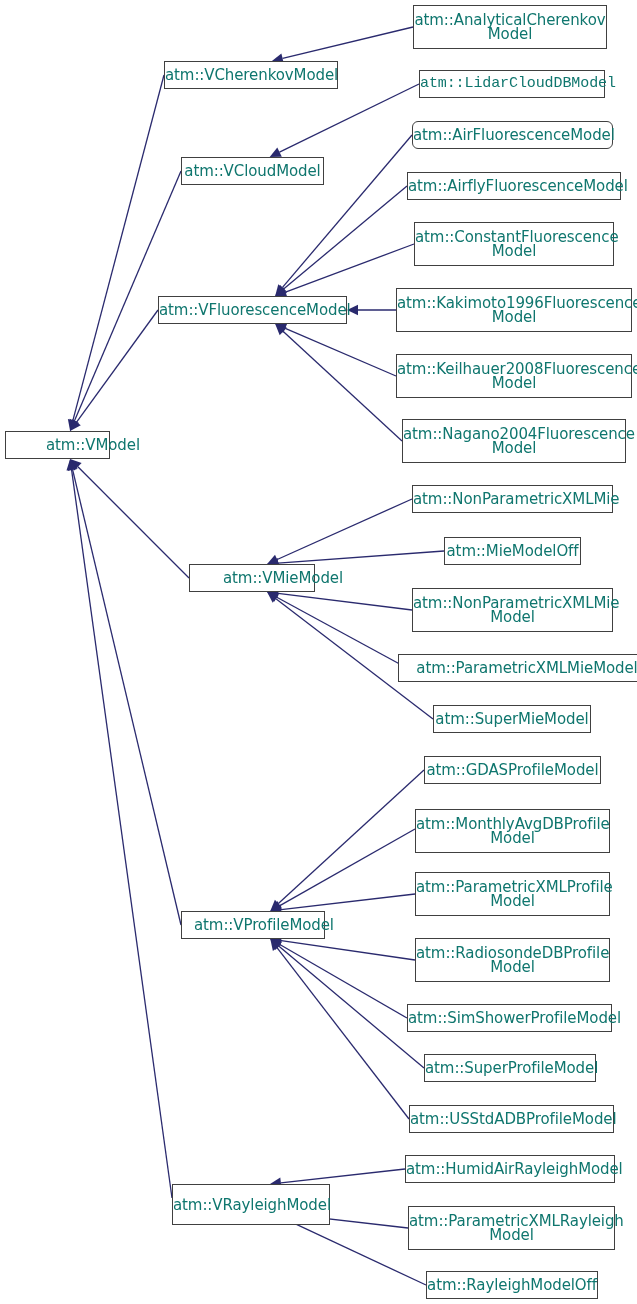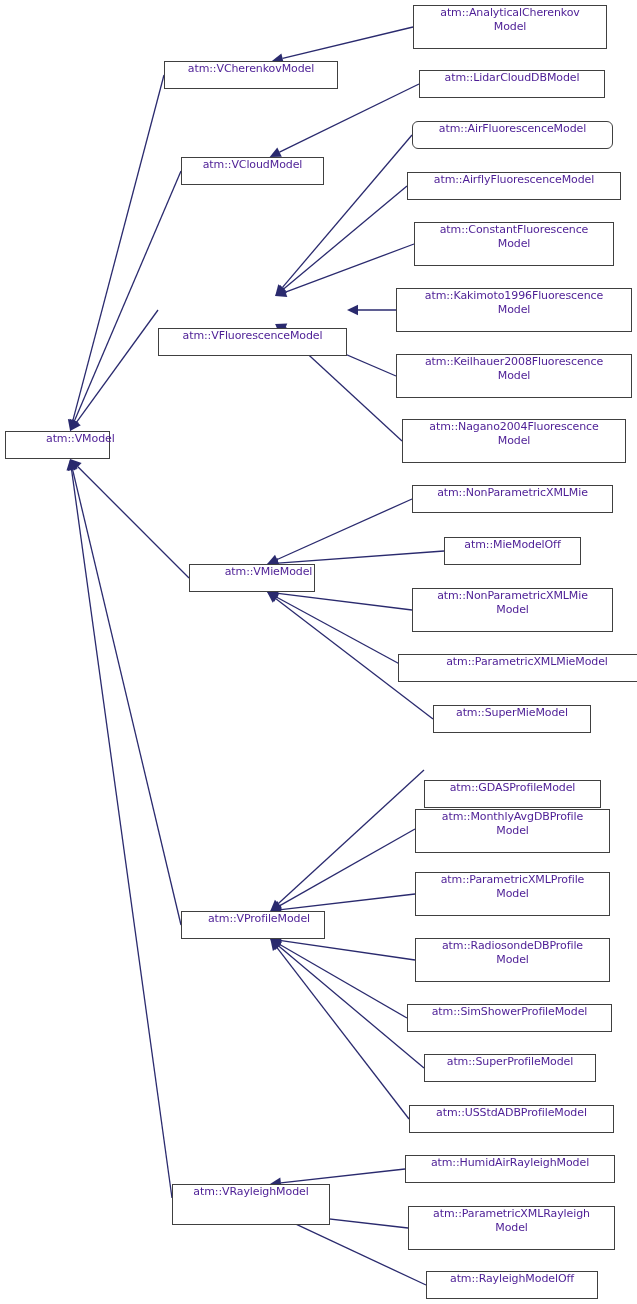--- a/index.html
+++ b/index.html
@@ -21,25 +21,25 @@
     top: 0;
     width: 637px;
     height: 1304px;
   }
   .node {
     position: absolute;
     box-sizing: border-box;
     background: #ffffff;
     border: 1px solid #404040;
     display: flex;
-    align-items: flex-start;
+    align-items: center;
     justify-content: center;
     text-align: center;
-    color: #4c1d95;
-    font-size: 11px;
+    color: #0f766e;
+    font-size: 15px;
     line-height: 14px;
     letter-spacing: -0.1px;
     white-space: pre-line;
     z-index: 5;
   }
   .node-label {
     display: block;
     width: 100%;
     white-space: pre-line;
   }
@@ -107,44 +107,44 @@
         <line x1="181.0" y1="925.0" x2="72.6" y2="469.7" stroke="#2a2a6e" stroke-width="1.3"></line>
         <polygon points="70.1,459.0 77.7,468.5 67.6,470.9" fill="#2a2a6e"></polygon>
         <line x1="172.0" y1="1198.0" x2="71.6" y2="469.9" stroke="#2a2a6e" stroke-width="1.3"></line>
         <polygon points="70.1,459.0 76.8,469.2 66.5,470.6" fill="#2a2a6e"></polygon>
       </g>
   </svg>
   <div id="node-layer">
       <div class="node" style="left: 5px; top: 431px; width: 105px; height: 28px; padding-left: 40px;"><span class="node-label">atm::VModel</span></div>
       <div class="node" style="left: 164px; top: 61px; width: 174px; height: 28px;"><span class="node-label">atm::VCherenkovModel</span></div>
       <div class="node" style="left: 181px; top: 157px; width: 143px; height: 28px;"><span class="node-label">atm::VCloudModel</span></div>
-      <div class="node" style="left: 158px; top: 296px; width: 189px; height: 28px; margin-top: 32px;"><span class="node-label">atm::VFluorescenceModel</span></div>
+      <div class="node" style="left: 158px; top: 296px; width: 189px; height: 28px;"><span class="node-label">atm::VFluorescenceModel</span></div>
       <div class="node" style="left: 189px; top: 564px; width: 126px; height: 28px; padding-left: 33px;"><span class="node-label">atm::VMieModel</span></div>
       <div class="node" style="left: 181px; top: 911px; width: 144px; height: 28px; padding-left: 12px;"><span class="node-label">atm::VProfileModel</span></div>
       <div class="node" style="left: 172px; top: 1184px; width: 158px; height: 41px;"><span class="node-label">atm::VRayleighModel</span></div>
       <div class="node" style="left: 413px; top: 5px; width: 194px; height: 44px;"><span class="node-label">atm::AnalyticalCherenkov
 Model</span></div>
-      <div class="node" style="left: 419px; top: 70px; width: 186px; height: 28px;"><span class="node-label">atm::LidarCloudDBModel</span></div>
+      <div class="node" style="left: 419px; top: 70px; width: 186px; height: 28px; font-family: Liberation Mono, monospace;"><span class="node-label">atm::LidarCloudDBModel</span></div>
       <div class="node" style="left: 412px; top: 121px; width: 201px; height: 28px; border-radius: 6px;"><span class="node-label">atm::AirFluorescenceModel</span></div>
       <div class="node" style="left: 407px; top: 172px; width: 214px; height: 28px;"><span class="node-label">atm::AirflyFluorescenceModel</span></div>
       <div class="node" style="left: 414px; top: 222px; width: 200px; height: 44px;"><span class="node-label">atm::ConstantFluorescence
 Model</span></div>
       <div class="node" style="left: 396px; top: 288px; width: 236px; height: 44px;"><span class="node-label">atm::Kakimoto1996Fluorescence
 Model</span></div>
       <div class="node" style="left: 396px; top: 354px; width: 236px; height: 44px;"><span class="node-label">atm::Keilhauer2008Fluorescence
 Model</span></div>
       <div class="node" style="left: 402px; top: 419px; width: 224px; height: 44px;"><span class="node-label">atm::Nagano2004Fluorescence
 Model</span></div>
       <div class="node" style="left: 412px; top: 485px; width: 201px; height: 28px;"><span class="node-label">atm::NonParametricXMLMie</span></div>
       <div class="node" style="left: 444px; top: 537px; width: 137px; height: 28px;"><span class="node-label">atm::MieModelOff</span></div>
       <div class="node" style="left: 412px; top: 588px; width: 201px; height: 44px;"><span class="node-label">atm::NonParametricXMLMie
 Model</span></div>
       <div class="node" style="left: 390px; top: 654px; width: 258px; height: 28px; margin-left: 8px;"><span class="node-label">atm::ParametricXMLMieModel</span></div>
       <div class="node" style="left: 433px; top: 705px; width: 158px; height: 28px;"><span class="node-label">atm::SuperMieModel</span></div>
-      <div class="node" style="left: 424px; top: 756px; width: 177px; height: 28px; margin-top: 24px;"><span class="node-label">atm::GDASProfileModel</span></div>
+      <div class="node" style="left: 424px; top: 756px; width: 177px; height: 28px;"><span class="node-label">atm::GDASProfileModel</span></div>
       <div class="node" style="left: 415px; top: 809px; width: 195px; height: 44px;"><span class="node-label">atm::MonthlyAvgDBProfile
 Model</span></div>
       <div class="node" style="left: 415px; top: 872px; width: 195px; height: 44px;"><span class="node-label">atm::ParametricXMLProfile
 Model</span></div>
       <div class="node" style="left: 415px; top: 938px; width: 195px; height: 44px;"><span class="node-label">atm::RadiosondeDBProfile
 Model</span></div>
       <div class="node" style="left: 407px; top: 1004px; width: 205px; height: 28px;"><span class="node-label">atm::SimShowerProfileModel</span></div>
       <div class="node" style="left: 424px; top: 1054px; width: 172px; height: 28px;"><span class="node-label">atm::SuperProfileModel</span></div>
       <div class="node" style="left: 409px; top: 1105px; width: 205px; height: 28px;"><span class="node-label">atm::USStdADBProfileModel</span></div>
       <div class="node" style="left: 405px; top: 1155px; width: 210px; height: 28px;"><span class="node-label">atm::HumidAirRayleighModel</span></div>

